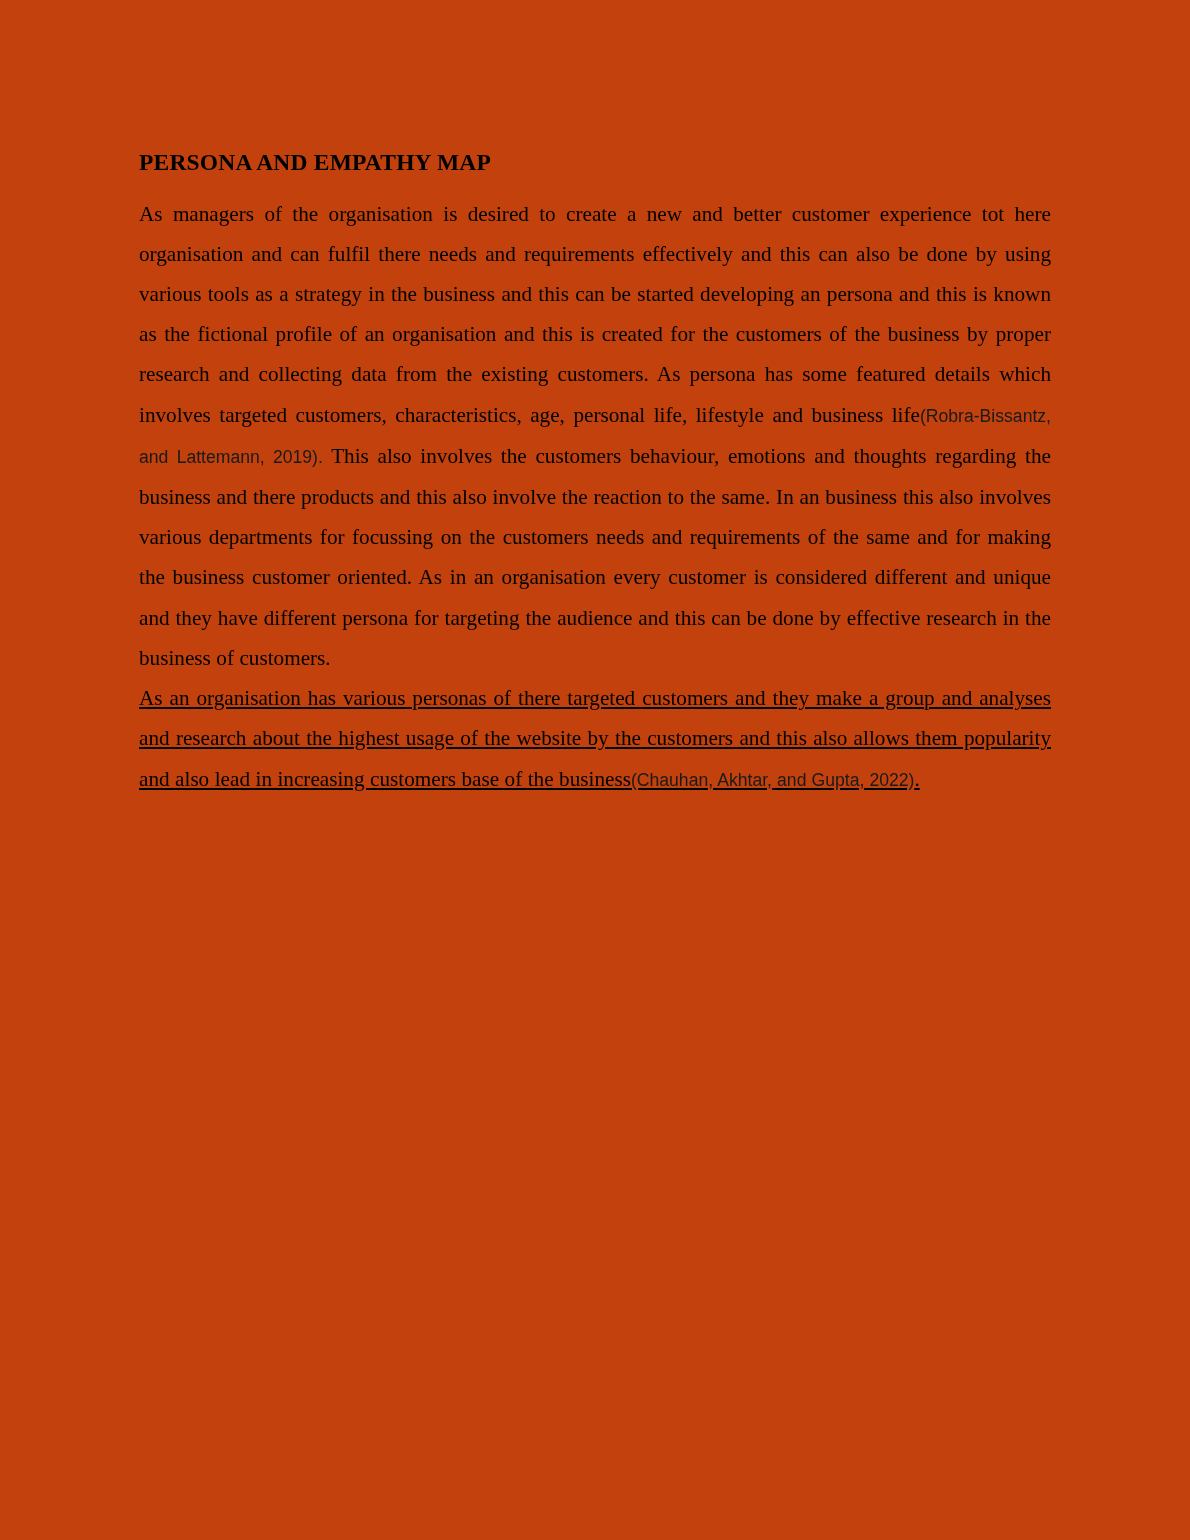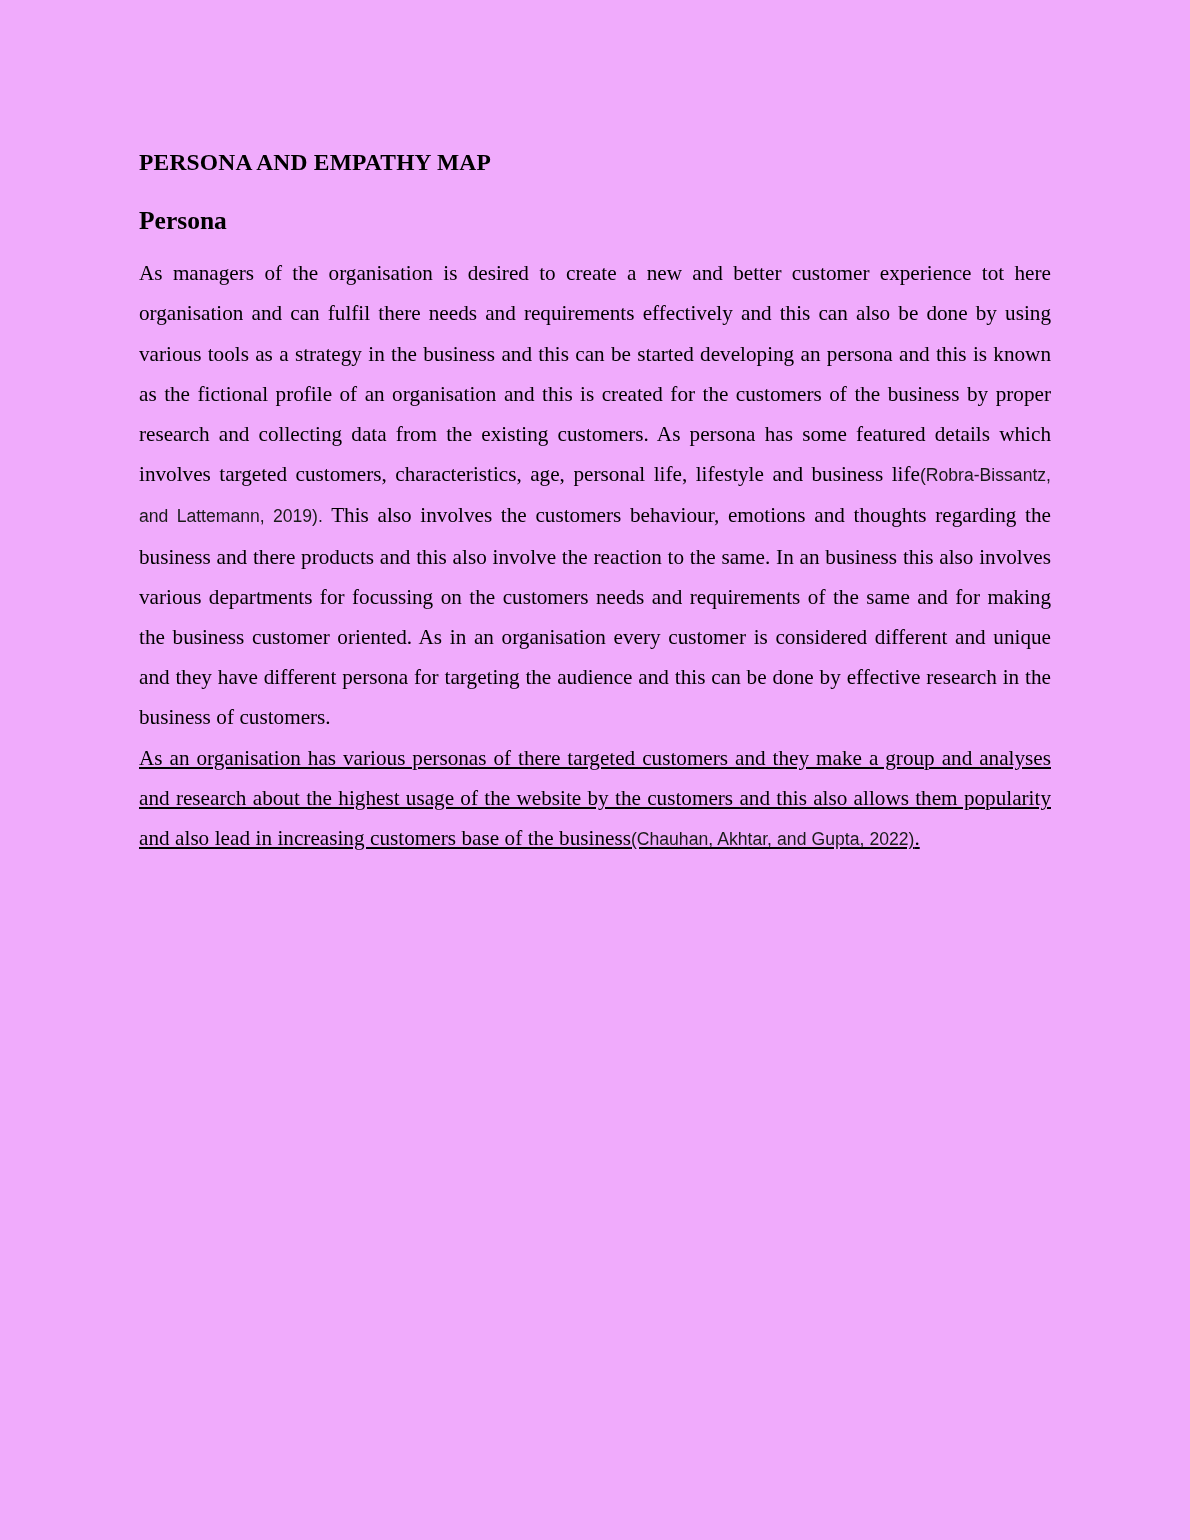--- a/index.html
+++ b/index.html
@@ -14,21 +14,21 @@
     height: 1540px;
     font-family: "Liberation Serif", "DejaVu Serif", serif;
     color: #000000;
     overflow: hidden;
   }
 
   .page {
     position: relative;
     width: 1190px;
     height: 1540px;
-    background: #f0abfc;
+    background: #c2410c;
     box-sizing: border-box;
   }
 
   .content {
     position: absolute;
     left: 139px;
     top: 148px;
     width: 912px;
   }
 
@@ -88,21 +88,20 @@
 </style>
 </head>
 <body>
 
 <div class="page">
 
   <div class="content">
 
     <h1 class="doc-title">PERSONA AND EMPATHY MAP</h1>
 
-    <h2 class="section-heading">Persona</h2>
 
     <p class="body-para first-para"><span>As managers of the organisation is desired to create a new and better customer experience tot here organisation and can fulfil there needs and requirements effectively and this can also be done by using various tools as a strategy in the business and this can be started developing an persona and this is known as the fictional profile of an organisation and this is created for the customers of the business by proper research and collecting data from the existing customers. As persona has some featured details which involves targeted customers, characteristics, age, personal life, lifestyle and business life</span><span class="citation">(Robra-Bissantz, and Lattemann, 2019).</span><span> This also involves the customers behaviour, emotions and thoughts regarding the business and there products and this also involve the reaction to the same. In an business this also involves various departments for focussing on the customers needs and requirements of the same and for making the business customer oriented. As in an organisation every customer is considered different and unique and they have different persona for targeting the audience and this can be done by effective research in the business of customers.</span></p>
 
     <p class="body-para second-para"><span>As an organisation has various personas of there targeted customers and they make a group and analyses and research about the highest usage of the website by the customers and this also allows them popularity and also lead in increasing customers base of the business</span><span class="citation">(Chauhan, Akhtar, and Gupta, 2022)</span><span class="tail-period">.</span></p>
 
   </div>
 
 </div>
 
 </body></html>

